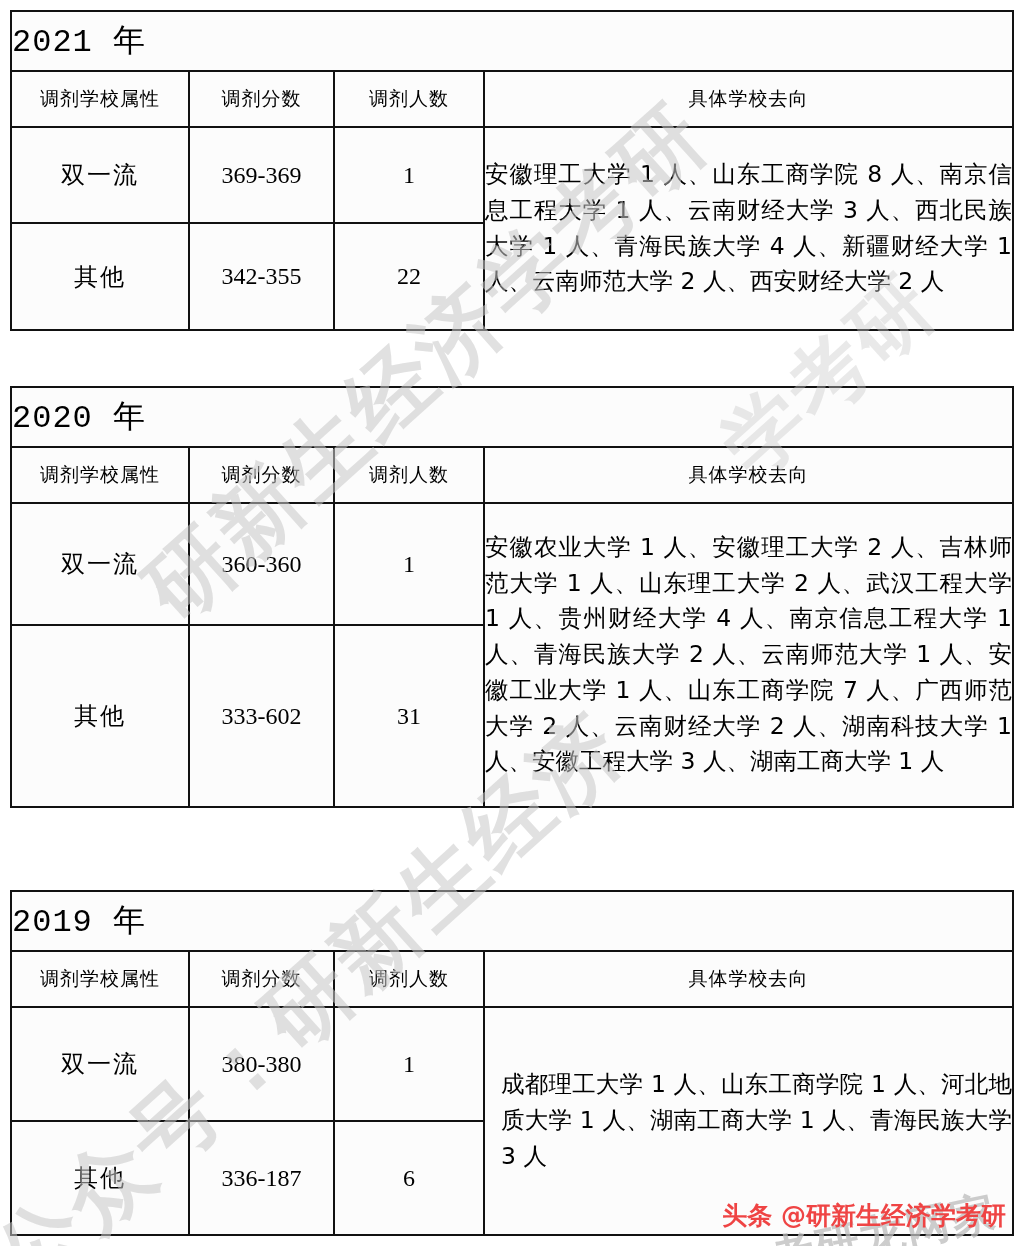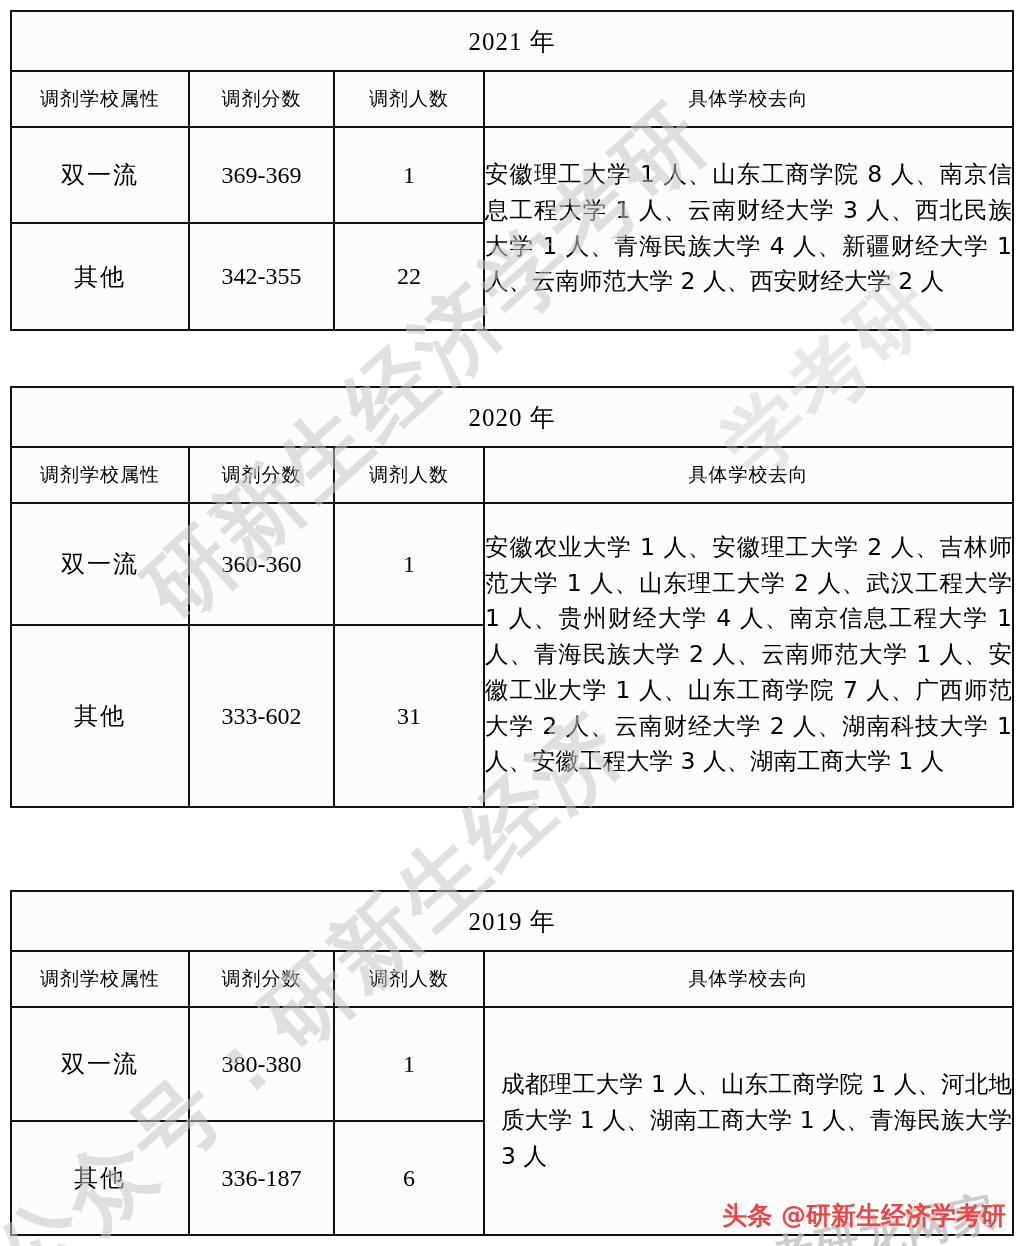--- a/index.html
+++ b/index.html
@@ -99,24 +99,24 @@
     table-layout: fixed;
     background: #fdfdfd;
   }
   table.data-table td {
     border: 2px solid #111111;
     background: #fcfcfc;
     vertical-align: middle;
     padding: 0;
   }
   .year-cell {
-    text-align: center;
-    font-size: 25px;
+    font-size: 32px;
     height: 58px;
     letter-spacing: 1px;
+    font-family: Liberation Mono, monospace;
   }
   .hdr-cell {
     text-align: center;
     font-size: 19px;
     height: 54px;
     font-family: "DejaVu Sans", sans-serif;
     font-weight: 500;
     letter-spacing: 1px;
   }
   .attr-cell, .score-cell, .count-cell {

